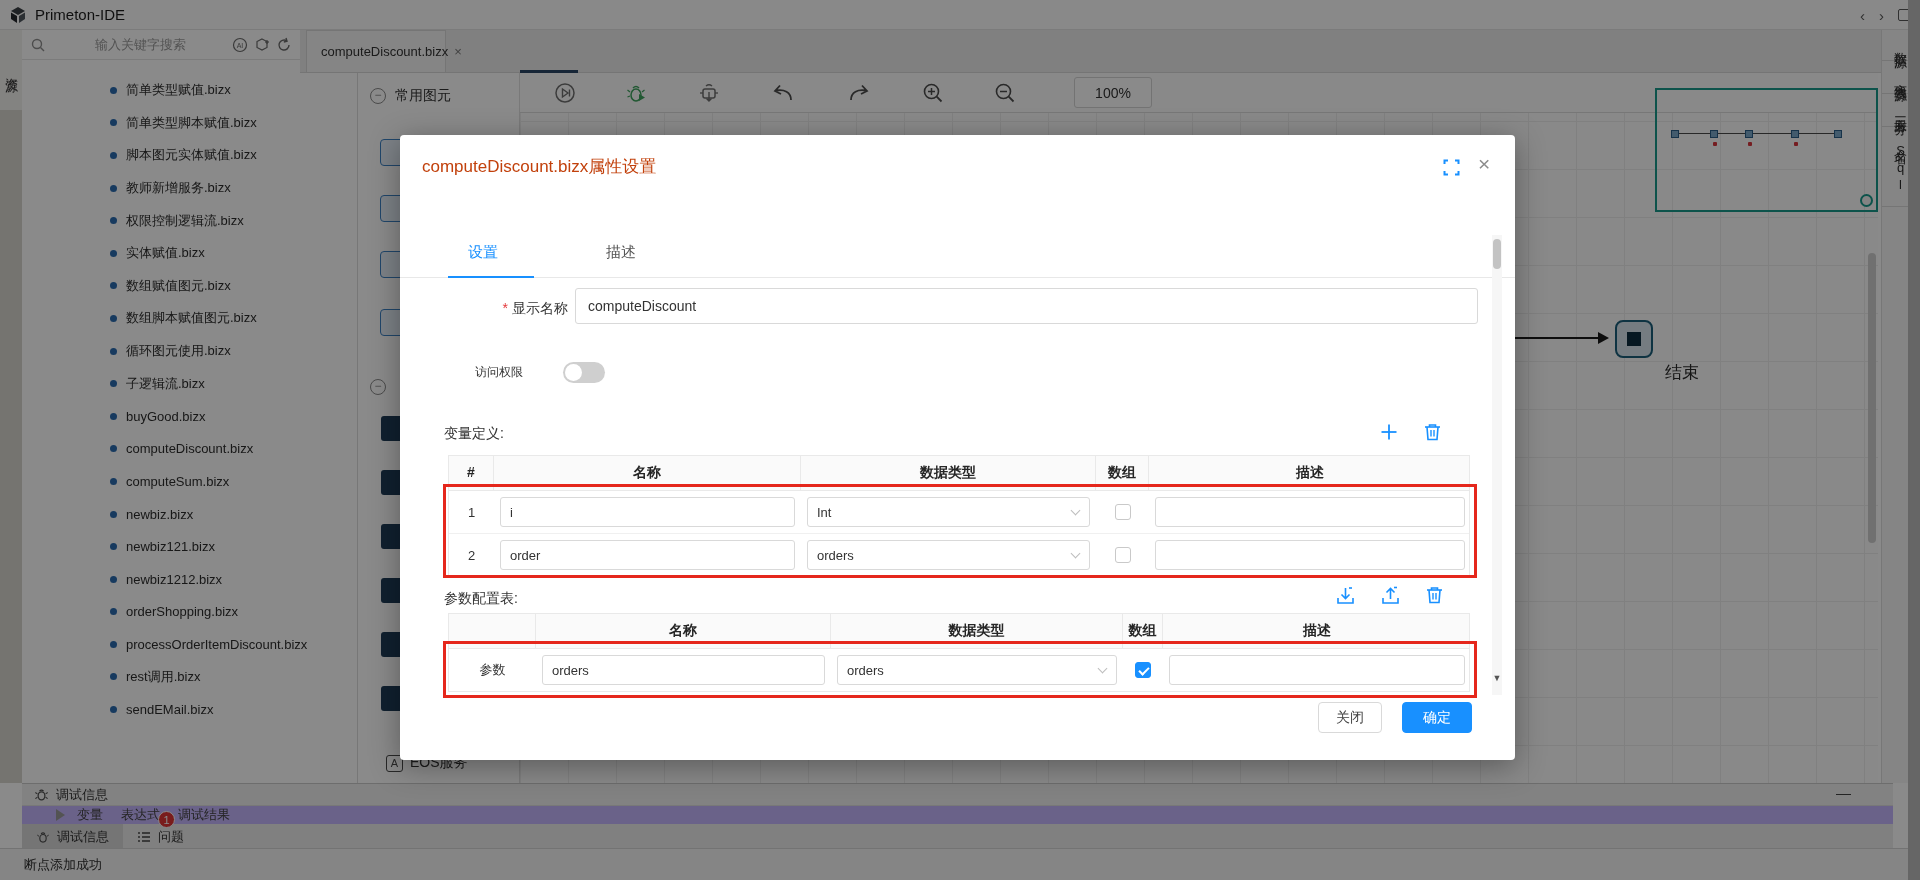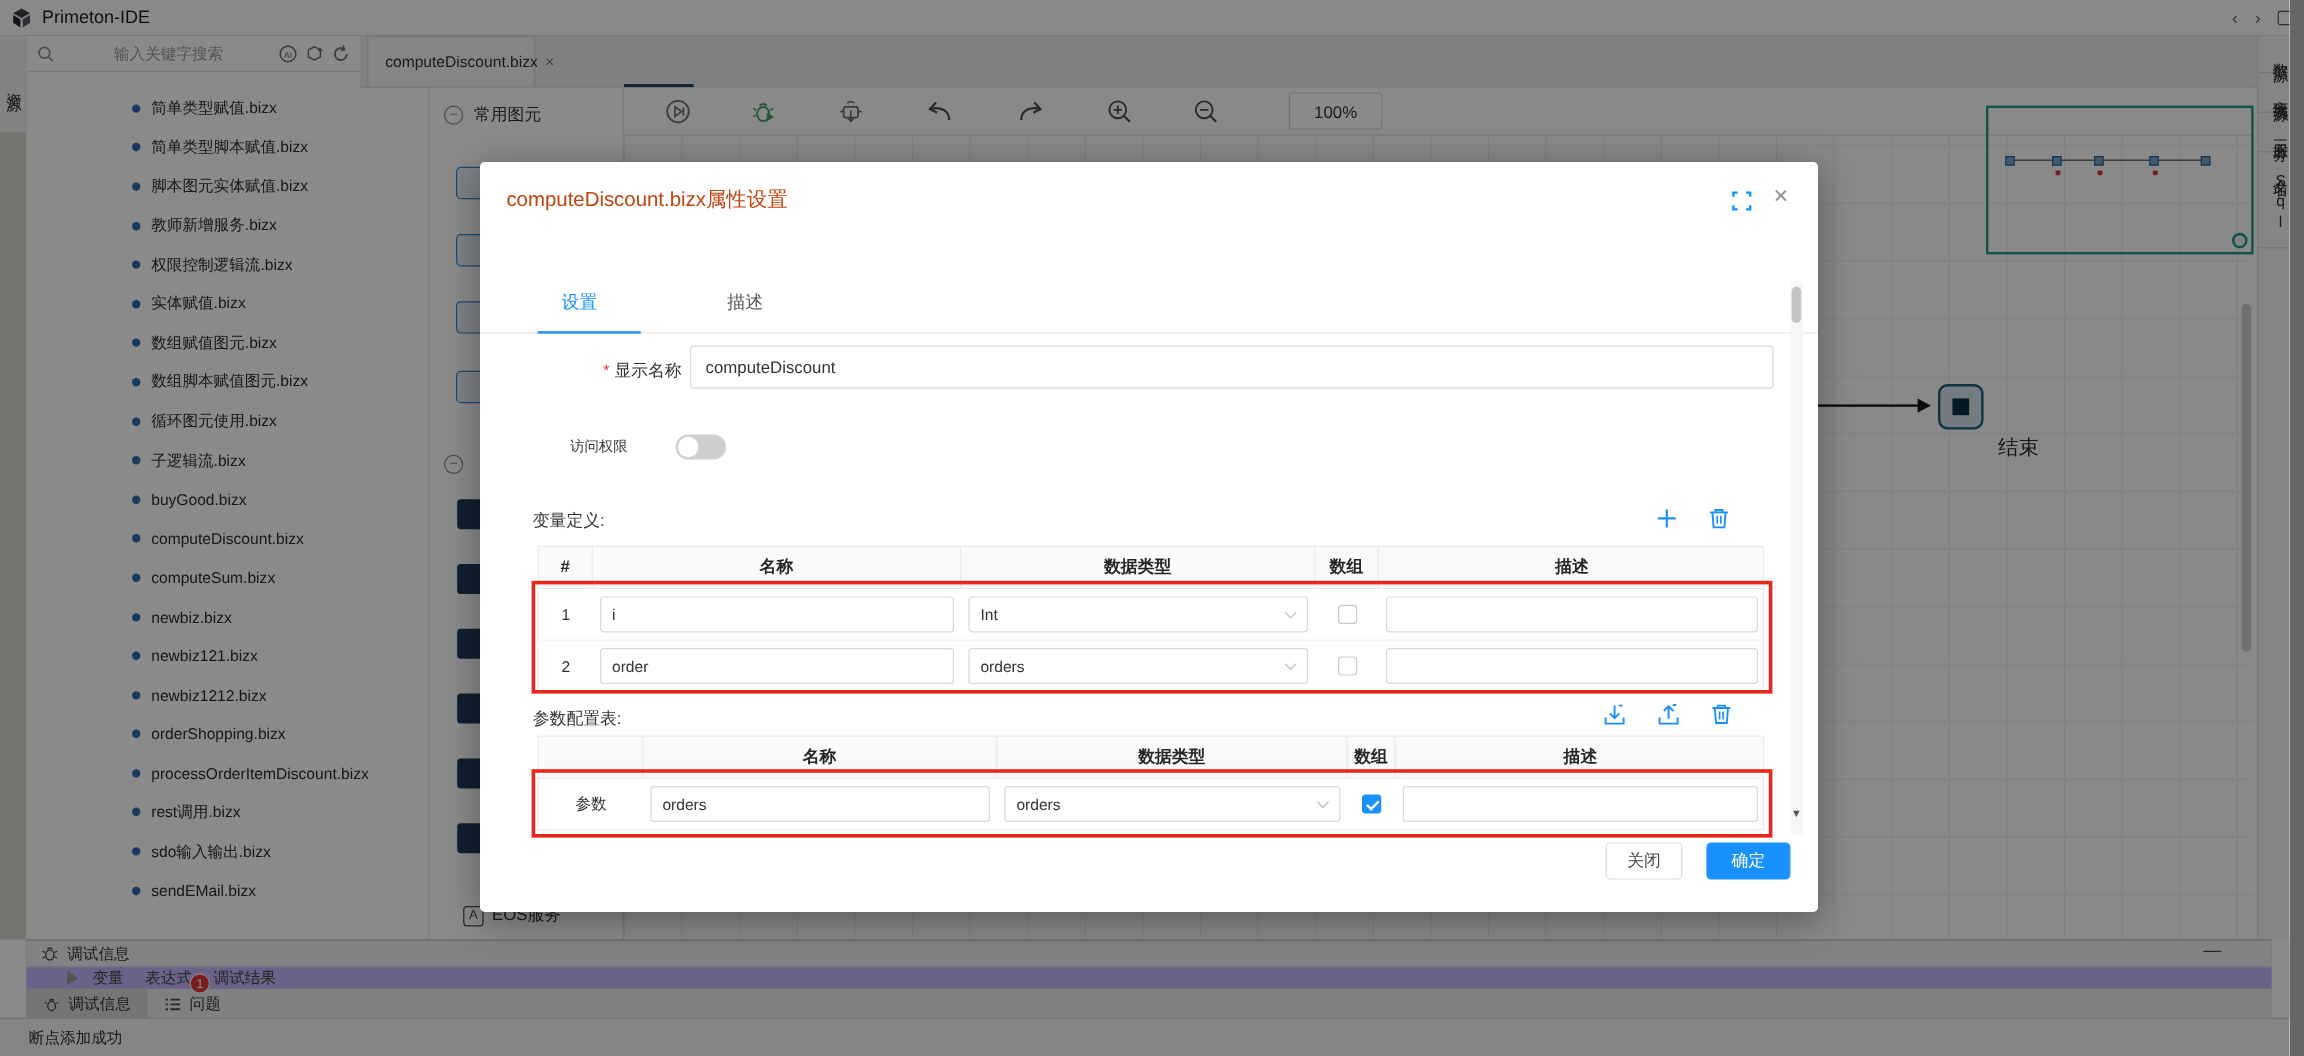--- a/index.html
+++ b/index.html
@@ -114,21 +114,21 @@
   .cell-select { position:relative; width:100%; height:30px; border:1px solid #d9d9d9; border-radius:3px; padding:0 9px; font-size:13px; color:#333; background:#fff; display:flex; align-items:center; cursor:pointer; }
   .chev { position:absolute; right:10px; top:9px; width:7px; height:7px; border-right:1.5px solid #bdbdbd; border-bottom:1.5px solid #bdbdbd; transform:rotate(45deg); }
   .cb { width:16px; height:16px; border:1px solid #c9c9c9; border-radius:3px; background:#fff; cursor:pointer; }
   .cb.checked { background:#1890ff; border-color:#1890ff; position:relative; }
   .cb.checked::after { content:""; position:absolute; left:5px; top:2px; width:4px; height:8px; border-right:2px solid #fff; border-bottom:2px solid #fff; transform:rotate(45deg); }
 
   .m-scroll-track { position:absolute; left:1092px; top:100px; width:10px; height:460px; background:#f6f6f6; }
   .m-scroll-thumb { position:absolute; left:1093px; top:104px; width:8px; height:30px; background:#c3c3c3; border-radius:4px; }
   .m-scroll-arrow { position:absolute; left:1092px; top:538px; width:10px; text-align:center; font-size:9px; color:#555; }
 
-  .btn { position:absolute; top:567px; height:31px; border-radius:4px; font-size:14px; display:flex; align-items:center; justify-content:center; cursor:pointer; font-family:inherit;margin-left:20px; }
+  .btn { position:absolute; top:567px; height:31px; border-radius:4px; font-size:14px; display:flex; align-items:center; justify-content:center; cursor:pointer; font-family:inherit; }
   .btn-close { left:918px; width:64px; background:#fff; border:1px solid #d9d9d9; color:#444; }
   .btn-ok { left:1002px; width:70px; background:#1890ff; border:1px solid #1890ff; color:#fff; }
 
   .red-box { position:absolute; border:3px solid #e5271c; z-index:120; pointer-events:none; }
   .rb1 { left:443px; top:484px; width:1034px; height:94px; }
   .rb2 { left:443px; top:641px; width:1034px; height:57px; }
 </style>
 </head>
 <body>
 
@@ -255,24 +255,20 @@
             <span class="bullet"></span>
             <span>orderShopping.bizx</span>
           </div>
         <div class="file-item">
             <span class="bullet"></span>
             <span>processOrderItemDiscount.bizx</span>
           </div>
         <div class="file-item">
             <span class="bullet"></span>
             <span>rest调用.bizx</span>
-          </div>
-        <div class="file-item">
-            <span class="bullet"></span>
-            <span>sdo输入输出.bizx</span>
           </div>
         <div class="file-item">
             <span class="bullet"></span>
             <span>sendEMail.bizx</span>
           </div>
       </div>
       <div class="side-scroll"></div>
     </div>
 
     <div class="tabbar">

